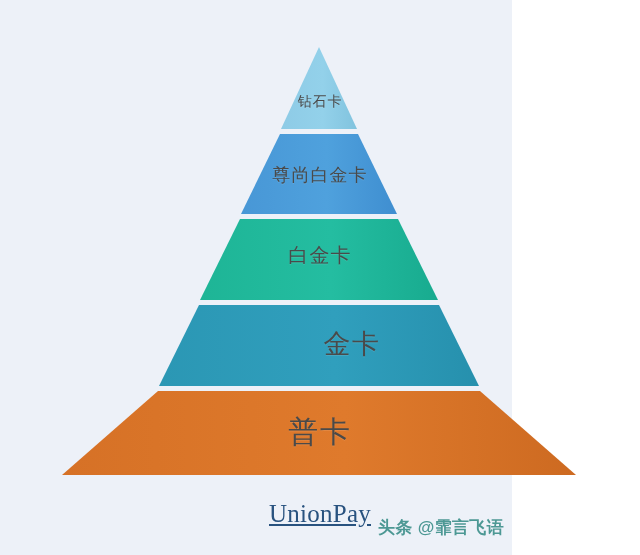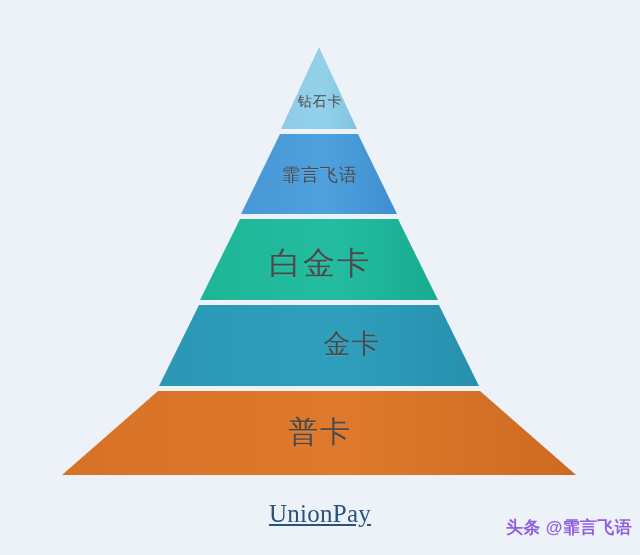--- a/index.html
+++ b/index.html
@@ -7,21 +7,21 @@
     padding: 0;
   }
   body {
     width: 640px;
     height: 555px;
     overflow: hidden;
     font-family: "Liberation Sans", "DejaVu Sans", sans-serif;
   }
   #stage {
     position: relative;
-    width: 640px;
+    width: 512px;
     height: 555px;
     background: #edf1f8;
   }
   #pyramid-svg {
     position: absolute;
     left: 0;
     top: 0;
     width: 640px;
     height: 555px;
   }
@@ -31,21 +31,21 @@
     width: 640px;
     text-align: center;
     color: #4a4a4a;
     letter-spacing: 0.06em;
     white-space: nowrap;
     font-weight: 400;
     text-shadow: 0 1px 0 rgba(255,255,255,0.10);
   }
   #tier-label-0 { top: 93px;  font-size: 14px; }
   #tier-label-1 { top: 163px; font-size: 18px; }
-  #tier-label-2 { top: 242px; font-size: 32px; }
+  #tier-label-2 { top: 242px; font-size: 20px; }
   #tier-label-3 { top: 326px; font-size: 27px; margin-left: 32px; }
   #tier-label-4 { top: 412px; font-size: 30px; text-align: center; }
 
   #brand-wordmark {
     position: absolute;
     left: 0;
     top: 500px;
     width: 640px;
     text-align: center;
     font-family: "Liberation Serif", "DejaVu Serif", serif;
@@ -54,21 +54,21 @@
     letter-spacing: 0.01em;
     text-decoration: underline;
   }
 
   #watermark {
     position: absolute;
     right: 8px;
     top: 516px;
     font-size: 17px;
     font-weight: 700;
-    color: #6d28d9;
+    color: #0f766e;
     opacity: 0.72;
     letter-spacing: 0.02em;
     white-space: nowrap;
   }
 </style>
 </head>
 <body>
 
 <div id="stage">
 
@@ -106,21 +106,21 @@
     <polygon points="280,134 358,134 397,214 241,214" fill="url(#grad1)"></polygon>
 
     <polygon points="240,219 398,219 438,300 200,300" fill="url(#grad2)"></polygon>
 
     <polygon points="199,305 439,305 479,386 159,386" fill="url(#grad3)"></polygon>
 
     <polygon points="158,391 480,391 576,475 62,475" fill="url(#grad4)"></polygon>
   </svg>
 
   <div class="tier-label" id="tier-label-0">钻石卡</div>
-  <div class="tier-label" id="tier-label-1">霏言飞语</div>
+  <div class="tier-label" id="tier-label-1">尊尚白金卡</div>
   <div class="tier-label" id="tier-label-2">白金卡</div>
   <div class="tier-label" id="tier-label-3">金卡</div>
   <div class="tier-label" id="tier-label-4">普卡</div>
 
   <div id="brand-wordmark">UnionPay</div>
 
   <div id="watermark">头条 @霏言飞语</div>
 
 </div>
 

